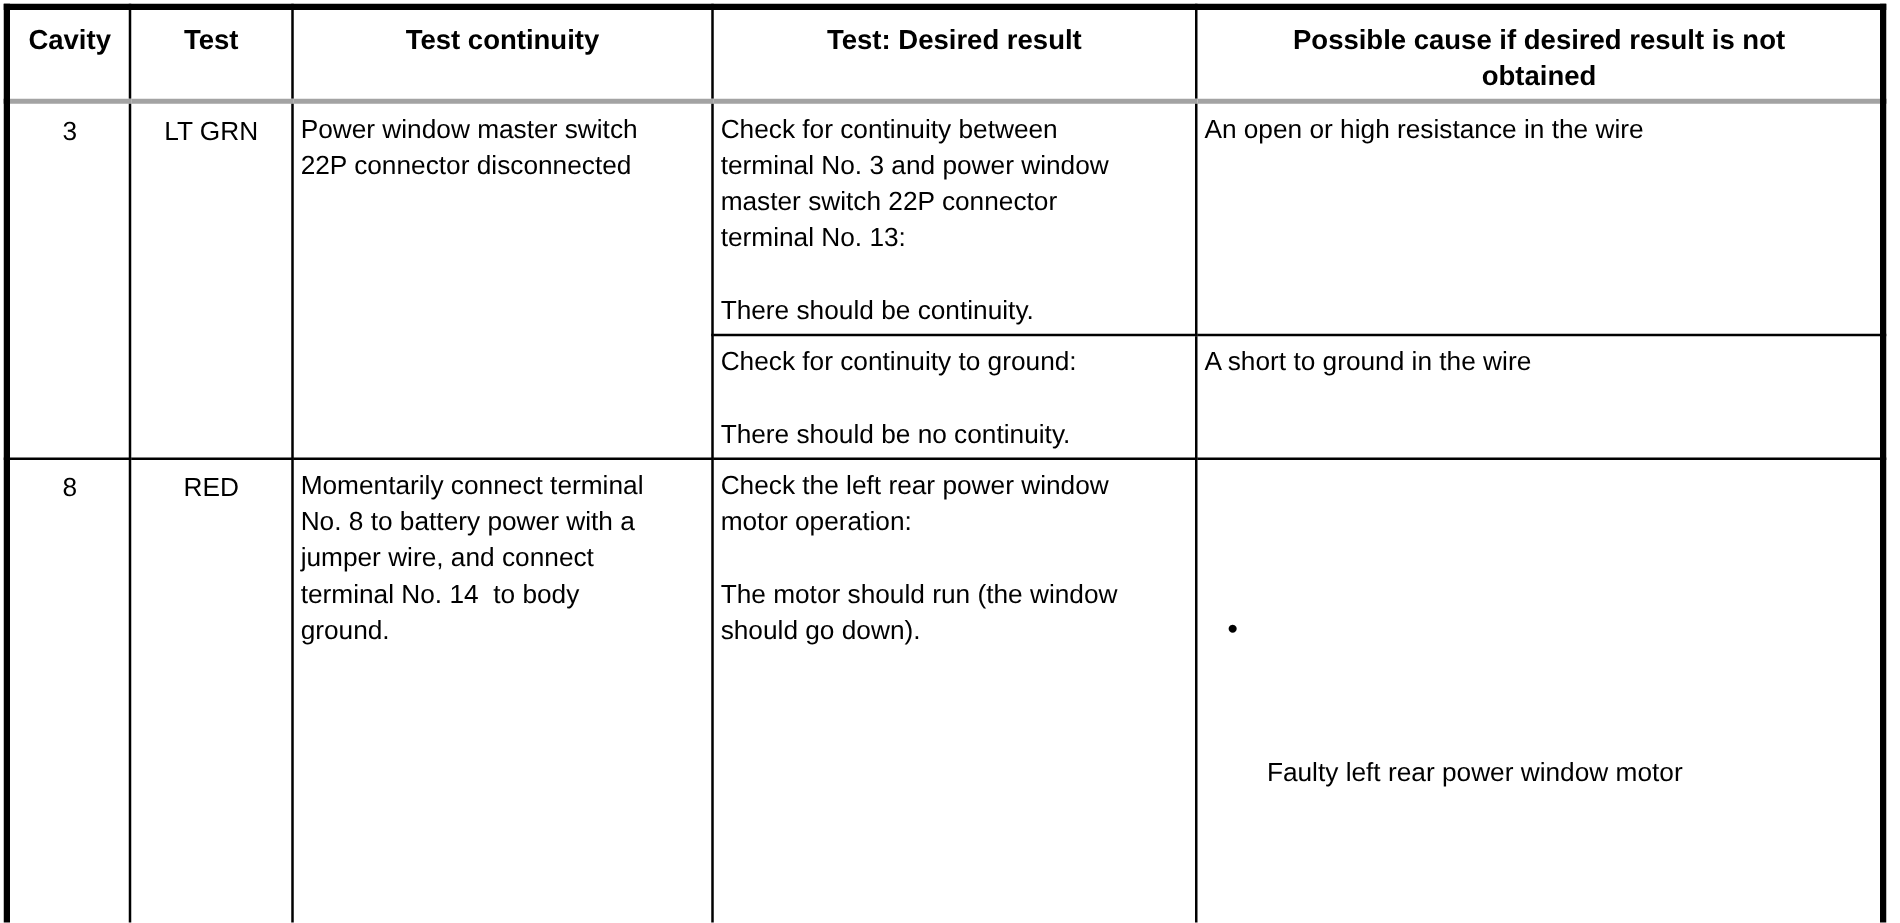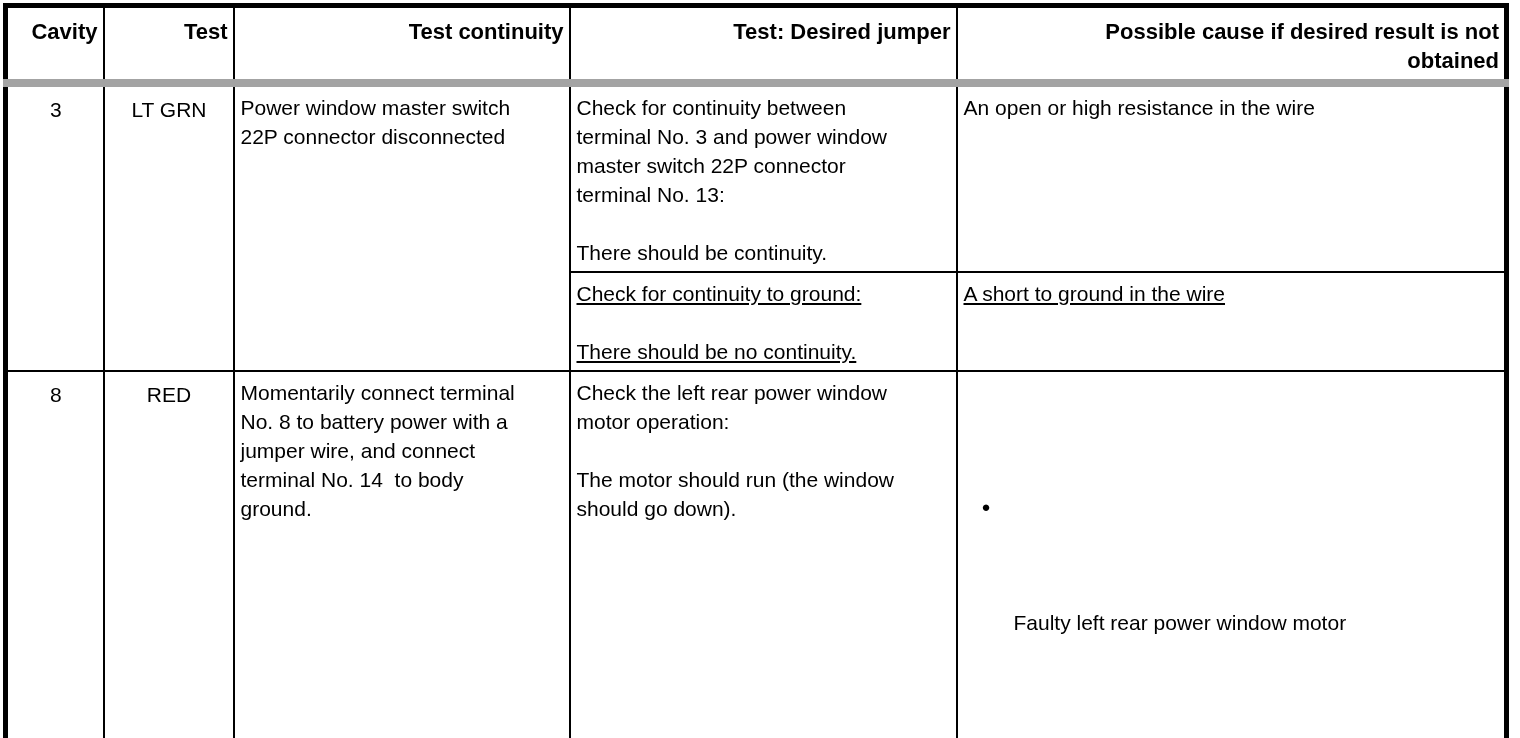--- a/index.html
+++ b/index.html
@@ -26,37 +26,37 @@
   .spec-table td {
     border: 2px solid #000000;
     vertical-align: top;
     font-size: 21px;
     line-height: 29px;
     white-space: pre-wrap;
     overflow: hidden;
     padding: 6px 5px 4px 6px;
   }
   .spec-table thead th {
-    border-bottom: 8px solid #a3a3a3;
+    border-bottom: 4px solid #a3a3a3;
     font-weight: bold;
     font-size: 22px;
-    text-align: right;
+    text-align: center;
     padding-top: 9px;
   }
   .spec-table td.center-col {
     text-align: center;
     padding-top: 8px;
   }
   .spec-table td.text-col {
     text-align: left;
     margin-top: 22px;
   }
   tr.header-row   { height: 63px; }
   tr.row-1a       { height: 184px; }
-  tr.row-1b       { height: 87px; text-decoration: underline; }
+  tr.row-1b       { height: 87px; }
   tr.row-2        { height: 193px; }
 
   
   td.cause-cell { padding-top: 8px; padding-left: 12px; }
   .bullet-item .dot {
     display: block;
     font-size: 15px;
     line-height: 22px;
     padding-left: 12px;
   }
@@ -75,21 +75,21 @@
     <col style="width: 130px">
     <col style="width: 336px">
     <col style="width: 387px">
     <col style="width: 550px">
   </colgroup>
   <thead>
     <tr class="header-row">
       <th>Cavity</th>
       <th>Test</th>
       <th>Test continuity</th>
-      <th>Test: Desired jumper</th>
+      <th>Test: Desired result</th>
       <th>Possible cause if desired result is not
 obtained</th>
     </tr>
   </thead>
   <tbody>
     <tr class="row-1a">
       <td class="center-col" rowspan="2">3</td>
       <td class="center-col" rowspan="2">LT GRN</td>
       <td class="text-col" rowspan="2">Power window master switch
 22P connector disconnected</td>

